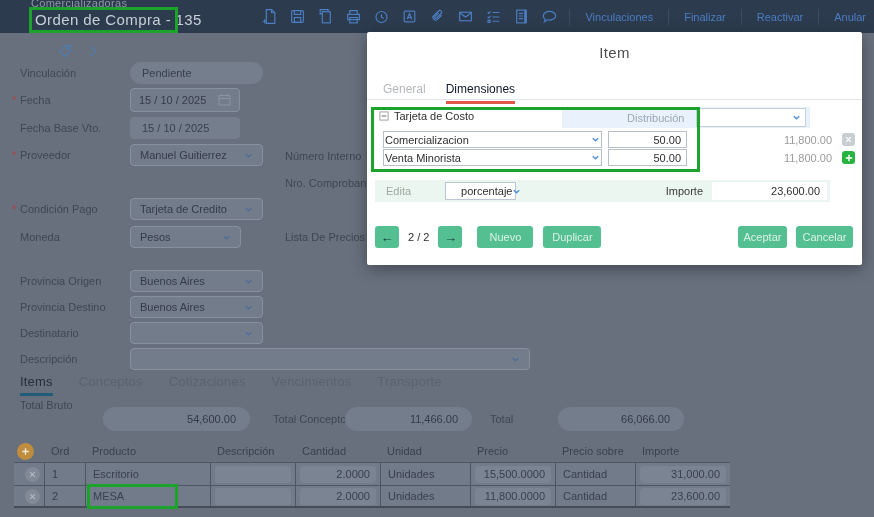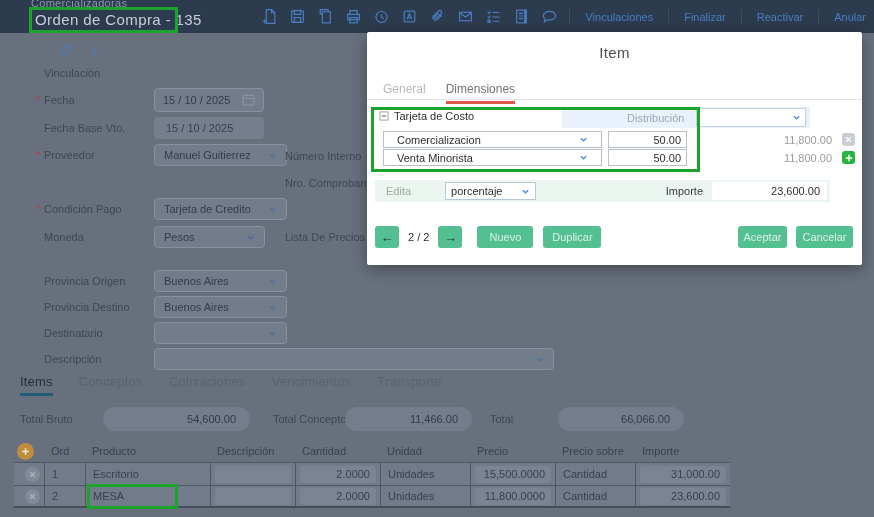--- a/index.html
+++ b/index.html
@@ -15,21 +15,21 @@
   .ticon svg { width:17px; height:17px; stroke:#4b7ec2; fill:none; stroke-width:1.1; }
   .tool-sep { width:1px; height:16px; background:#3e4c61; }
   .tb-action { font-size:11px; color:#4b7ec2; padding:0 4px; cursor:pointer; white-space:nowrap; }
 
   
   .annot { position:absolute; border:3px solid #1ba32b; z-index:60; pointer-events:none; }
 
   
   .form-icons { position:absolute; left:58px; top:44px; display:flex; gap:14px; }
   .form-icons svg { width:14px; height:14px; stroke:#4f7bb0; fill:none; stroke-width:1.4; }
-  .frow { position:absolute; left:20px; display:flex; align-items:center; height:22px; font-size:11px;margin-left:24px; }
+  .frow { position:absolute; left:20px; display:flex; align-items:center; height:22px; font-size:11px; }
   .flabel { width:110px; flex:none; color:#3f4654; position:relative; }
   .req { position:absolute; left:-8px; top:0; color:#b04040; }
   .mid-label { position:absolute; left:285px; font-size:11px; color:#3f4654; }
   .pill { background:#757e8c; border-radius:11px; color:#383f4d; display:flex; align-items:center; padding:0 12px; height:22px; }
   .inputbox { background:#737c8a; border:1px solid #87909e; border-radius:4px; color:#343b49; display:flex; align-items:center; justify-content:space-between; padding:0 8px; height:24px; }
   .selectbox { background:#737c8a; border:1px solid #87909e; border-radius:4px; color:#343b49; display:flex; align-items:center; justify-content:space-between; padding:0 9px; height:22px; cursor:pointer; }
   .chev-dim { width:9px; height:9px; stroke:#4e6e9c; fill:none; stroke-width:1.6; flex:none; }
   .cal-icon svg { width:13px; height:13px; stroke:#8a93a1; fill:none; stroke-width:1.1; }
 
   
@@ -54,38 +54,38 @@
   .cellpill.empty { justify-content:flex-start; }
   .addbtn { width:17px; height:17px; border-radius:50%; background:#c08d3e; display:flex; align-items:center; justify-content:center; cursor:pointer; margin-left:3px; }
   .delbtn { width:15px; height:15px; border-radius:50%; background:#828a97; display:flex; align-items:center; justify-content:center; cursor:pointer; margin-left:7px; }
 
   
   .modal { position:absolute; left:367px; top:32px; width:495px; height:233px; background:#ffffff; border-radius:2px; box-shadow:0 4px 16px rgba(0,0,0,.35); z-index:10; font-size:11px; color:#333; }
   .modal-title { text-align:center; padding-top:12px; font-size:15px; color:#4e4e4e; letter-spacing:.3px; }
   .modal-tabs { position:absolute; left:16px; top:50px; display:flex; gap:20px; font-size:12px; }
   .mtab { cursor:pointer; padding-bottom:5px; }
   .mtab.inactive { color:#b5b8bb; }
-  .mtab.active { color:#737373; border-bottom:3px solid #e0584a; }
+  .mtab.active { color:#0f172a; border-bottom:3px solid #e0584a; }
   .mtab-divider { position:absolute; left:0; top:67px; width:100%; height:1px; background:#e4e4e4; }
   .cc-header { position:absolute; left:12px; top:78px; display:flex; align-items:center; gap:5px; color:#2f2f2f; }
   .cc-header svg { width:10px; height:10px; }
   .dist-strip { position:absolute; left:195px; top:75px; width:248px; height:21px; background:#e9f2fc; display:flex; align-items:center; }
   .dist-label { margin-left:65px; color:#9aa7b5; }
   .dist-select { margin-left:12px; width:110px; height:19px; background:#fff; border:1px solid #c4d0dc; display:flex; align-items:center; justify-content:flex-end; padding:0 4px; cursor:pointer; }
   .chev-blue { width:9px; height:9px; stroke:#4d90d8; fill:none; stroke-width:1.6; flex:none; }
   .cc-row { position:absolute; left:16px; width:472px; height:17px; display:flex; align-items:center; }
-  .cc-select { width:219px; height:17px; border:1px solid #b9bfc6; display:flex; align-items:center; justify-content:space-between; padding:0 13px; color:#2f2f2f; cursor:pointer; background:#fff; }
+  .cc-select { width:219px; height:17px; border:1px solid #b9bfc6; display:flex; align-items:center; justify-content:space-between; padding:0 1px; color:#2f2f2f; cursor:pointer; background:#fff; }
   .cc-input { width:79px; height:17px; border:1px solid #b9bfc6; margin-left:6px; text-align:right; padding:0 5px; font-size:11px; color:#2f2f2f; font-family:"Liberation Sans", sans-serif; }
   .cc-amount { margin-left:auto; margin-right:10px; color:#9b9b9b; }
   .sqbtn { width:13px; height:13px; border-radius:3px; display:flex; align-items:center; justify-content:center; cursor:pointer; flex:none; }
   .sqbtn.gray { background:#c9cdd2; }
   .sqbtn.green { background:#28b440; }
   .edita-row { position:absolute; left:8px; top:148px; width:455px; height:22px; background:#ebf6f0; display:flex; align-items:center; }
   .edita-label { margin-left:11px; color:#9fa8a0; }
-  .edita-select { margin-left:34px; width:91px; height:18px; background:#fff; border:1px solid #b9c7d4; display:flex; align-items:center; justify-content:space-between; padding:0 5px; color:#2f2f2f; cursor:pointer; }
+  .edita-select { margin-left:34px; width:71px; height:18px; background:#fff; border:1px solid #b9c7d4; display:flex; align-items:center; justify-content:space-between; padding:0 15px; color:#2f2f2f; cursor:pointer; }
   .importe-label { margin-left:auto; color:#3a3a3a; }
   .importe-input { width:115px; height:18px; margin-left:9px; margin-right:3px; background:#fff; border:none; text-align:right; padding:0 7px; font-size:11px; color:#2f2f2f; font-family:"Liberation Sans", sans-serif; }
   .modal-actions { position:absolute; left:8px; right:9px; top:194px; height:22px; display:flex; align-items:center; }
   .gbtn { background:#54c091; color:#dbf1e6; border-radius:3px; height:22px; display:flex; align-items:center; justify-content:center; cursor:pointer; font-size:11px; }
   .gbtn.nav { width:24px; color:#16323c; font-size:13px; }
   .page-ind { margin:0 9px; color:#2e2e2e; }
 </style>
 </head>
 <body>
 
@@ -180,20 +180,21 @@
           <path d="m1.8 8.2 6.4-6.4h6v6l-6.4 6.4z"></path>
           <circle cx="11" cy="4.8" r="1.1"></circle>
         </svg></span>
     <span><svg viewBox="0 0 16 16">
           <path d="m5.5 2.5 5.5 5.5-5.5 5.5"></path>
         </svg></span>
   </div>
 
   <div class="frow" style="top:62px;">
     <span class="flabel">Vinculación</span>
+    <span class="pill" style="width:133px;">Pendiente</span>
   </div>
 
   <div class="frow" style="top:88px; height:24px;">
     <span class="flabel"><span class="req">*</span><span>Fecha</span></span>
     <span class="inputbox" style="width:110px;">
         <span>15 / 10 / 2025</span>
         <span class="cal-icon"><svg viewBox="0 0 13 13">
             <rect x="1" y="2.5" width="11" height="9.5" rx="1"></rect>
             <path d="M1 5.5h11M4 1v2.5M9 1v2.5"></path>
           </svg></span>
@@ -280,21 +281,21 @@
   </div>
 
   <div class="tabs">
     <span class="tab active">Items</span>
     <span class="tab">Conceptos</span>
     <span class="tab">Cotizaciones</span>
     <span class="tab">Vencimientos</span>
     <span class="tab">Transporte</span>
   </div>
 
-  <span class="tot-label" style="left:20px; top:413px;">Total Bruto</span>
+  <span class="tot-label" style="left:20px; top:399px;">Total Bruto</span>
   <span class="tot-pill" style="left:103px; top:407px; width:147px;">54,600.00</span>
   <span class="tot-label" style="left:273px; top:413px;">Total Conceptos</span>
   <span class="tot-pill" style="left:345px; top:407px; width:127px;">11,466.00</span>
   <span class="tot-label" style="left:490px; top:413px;">Total</span>
   <span class="tot-pill" style="left:558px; top:407px; width:126px;">66,066.00</span>
 
   <div class="itable">
     <div class="trow thead">
       <div style="padding-left:0;">
           <span class="addbtn">

